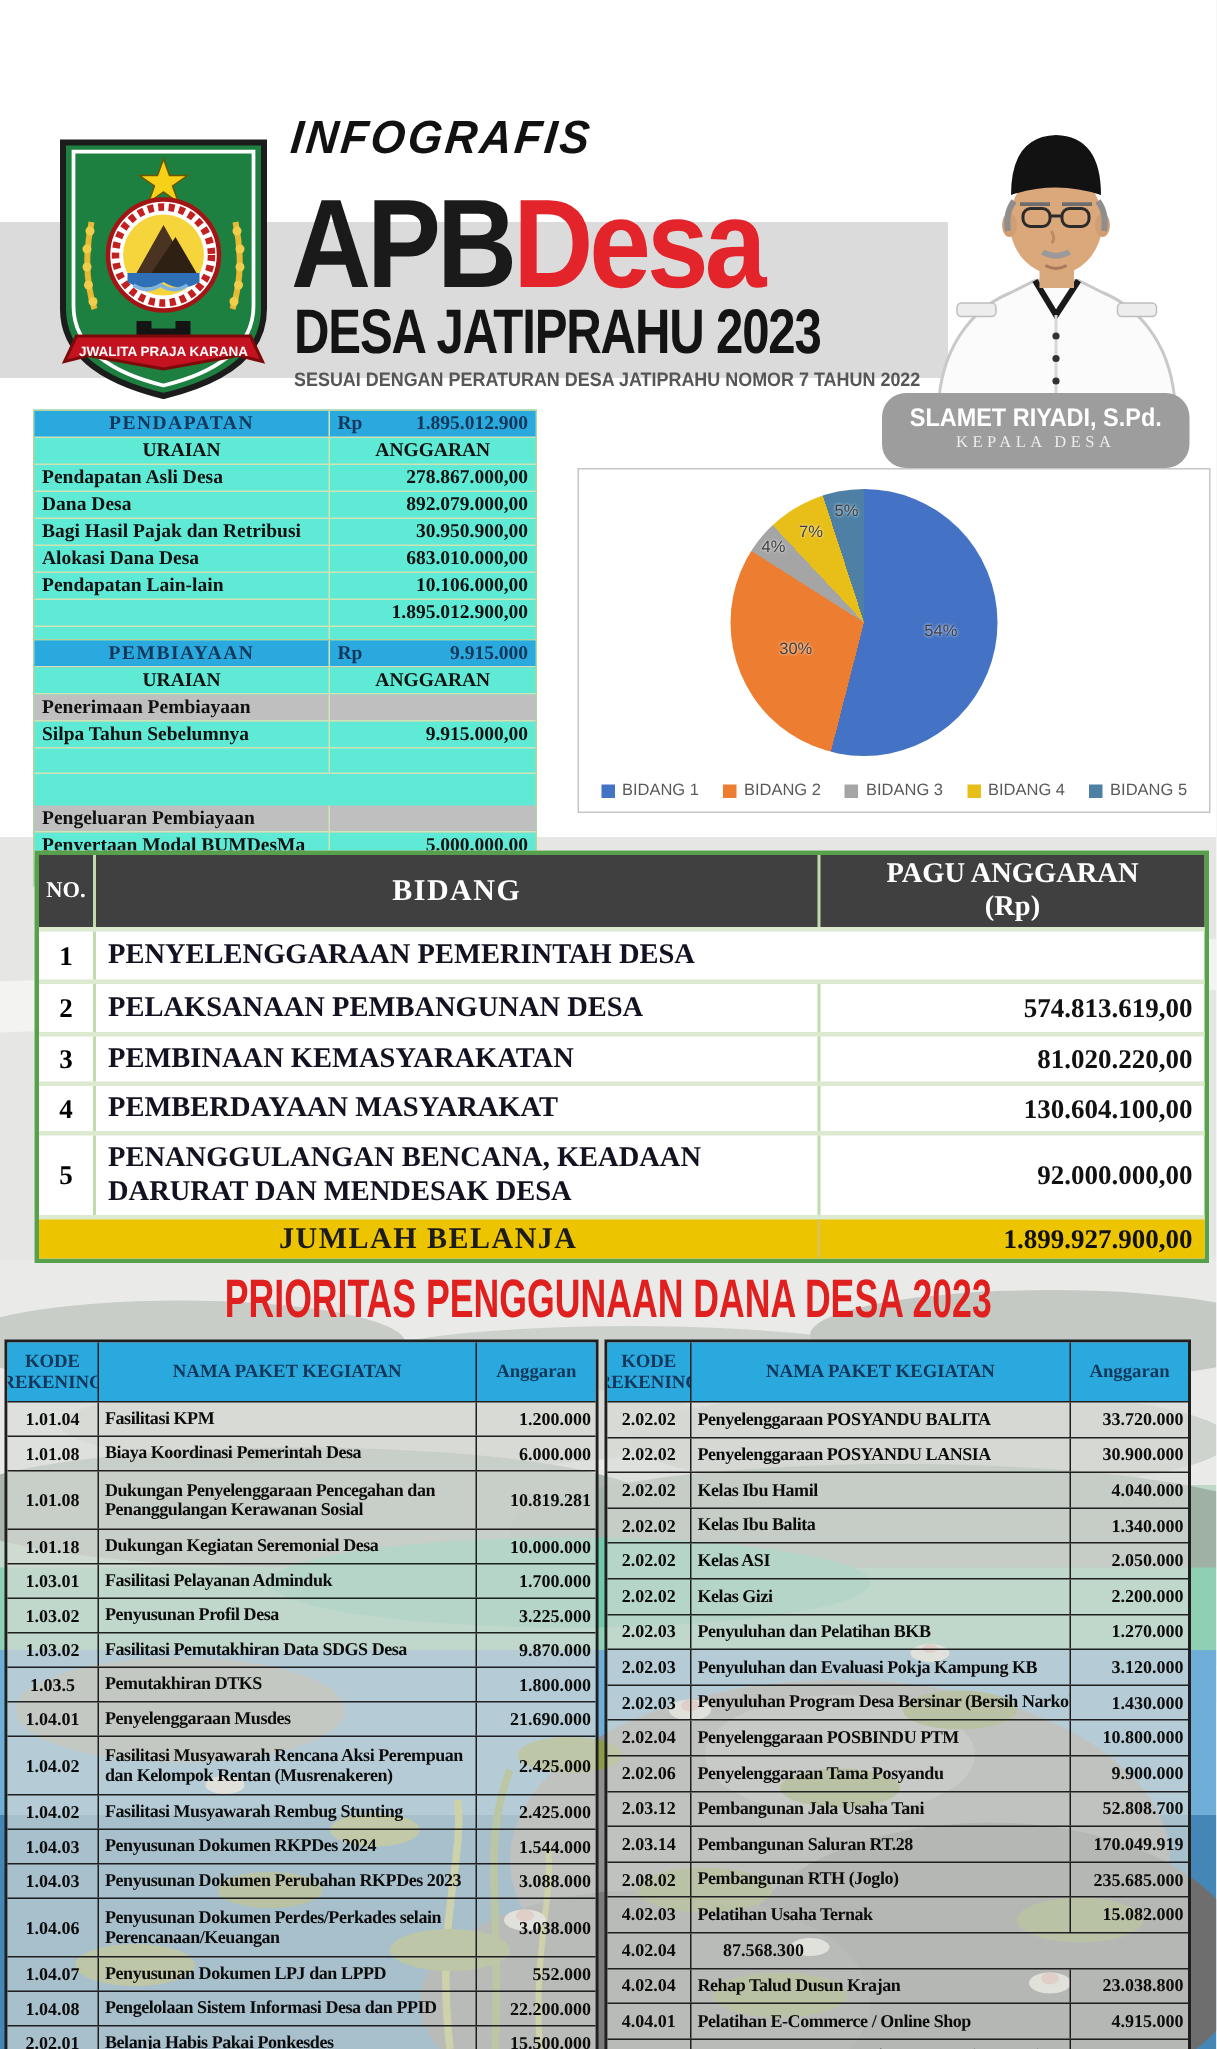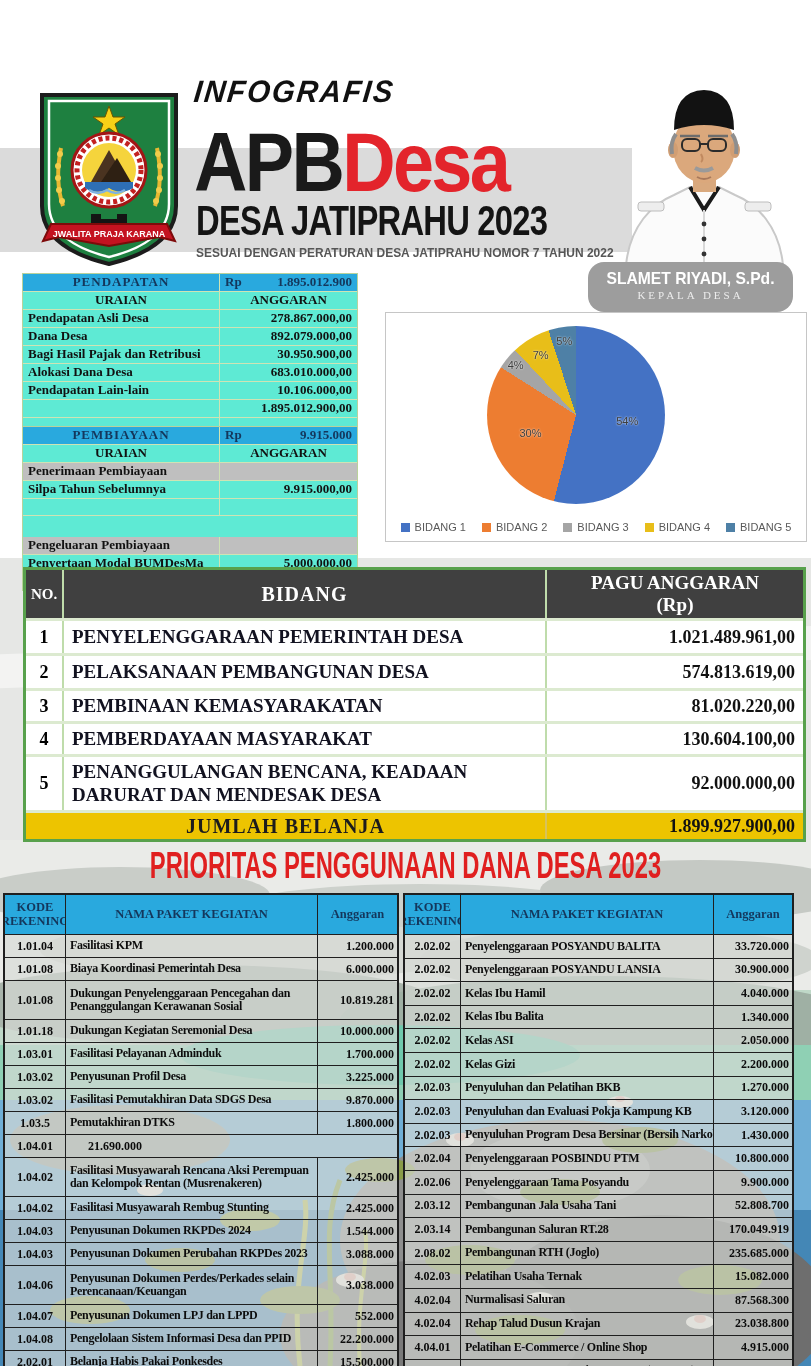--- a/index.html
+++ b/index.html
@@ -343,21 +343,20 @@
         <div class="bcell b-no">NO.</div>
         <div class="bcell b-name">BIDANG</div>
         <div class="bcell b-val">
           <div>PAGU ANGGARAN</div>
           <div>(Rp)</div>
         </div>
       </div>
       <div class="brow" style="height: 32px;">
         <div class="bcell b-no">1</div>
         <div class="bcell b-name">PENYELENGGARAAN PEMERINTAH DESA</div>
-        <div class="bcell b-val">1.021.489.961,00</div>
       </div>
       <div class="brow" style="height: 32px;">
         <div class="bcell b-no">2</div>
         <div class="bcell b-name">PELAKSANAAN PEMBANGUNAN DESA</div>
         <div class="bcell b-val">574.813.619,00</div>
       </div>
       <div class="brow" style="height: 30px;">
         <div class="bcell b-no">3</div>
         <div class="bcell b-name">PEMBINAAN KEMASYARAKATAN</div>
         <div class="bcell b-val">81.020.220,00</div>
@@ -420,20 +419,21 @@
         <div class="pcell p-nama nowrap">Fasilitasi Pemutakhiran Data SDGS Desa</div>
         <div class="pcell p-ang">9.870.000</div>
       </div>
       <div class="prow" style="height: 22px;">
         <div class="pcell p-kode">1.03.5</div>
         <div class="pcell p-nama nowrap">Pemutakhiran DTKS</div>
         <div class="pcell p-ang">1.800.000</div>
       </div>
       <div class="prow" style="height: 22px;">
         <div class="pcell p-kode">1.04.01</div>
+        <div class="pcell p-nama nowrap">Penyelenggaraan Musdes</div>
         <div class="pcell p-ang">21.690.000</div>
       </div>
       <div class="prow" style="height: 38px;">
         <div class="pcell p-kode">1.04.02</div>
         <div class="pcell p-nama">Fasilitasi Musyawarah Rencana Aksi Perempuan dan Kelompok Rentan (Musrenakeren)</div>
         <div class="pcell p-ang">2.425.000</div>
       </div>
       <div class="prow" style="height: 22px;">
         <div class="pcell p-kode">1.04.02</div>
         <div class="pcell p-nama nowrap">Fasilitasi Musyawarah Rembug Stunting</div>
@@ -546,21 +546,20 @@
         <div class="pcell p-nama nowrap">Pembangunan RTH (Joglo)</div>
         <div class="pcell p-ang">235.685.000</div>
       </div>
       <div class="prow" style="height: 22.6px;">
         <div class="pcell p-kode">4.02.03</div>
         <div class="pcell p-nama nowrap">Pelatihan Usaha Ternak</div>
         <div class="pcell p-ang">15.082.000</div>
       </div>
       <div class="prow" style="height: 22.6px;">
         <div class="pcell p-kode">4.02.04</div>
-        <div class="pcell p-nama nowrap">Nurmalisasi Saluran</div>
         <div class="pcell p-ang">87.568.300</div>
       </div>
       <div class="prow" style="height: 22.6px;">
         <div class="pcell p-kode">4.02.04</div>
         <div class="pcell p-nama nowrap">Rehap Talud Dusun Krajan</div>
         <div class="pcell p-ang">23.038.800</div>
       </div>
       <div class="prow" style="height: 22.6px;">
         <div class="pcell p-kode">4.04.01</div>
         <div class="pcell p-nama nowrap">Pelatihan E-Commerce / Online Shop</div>

